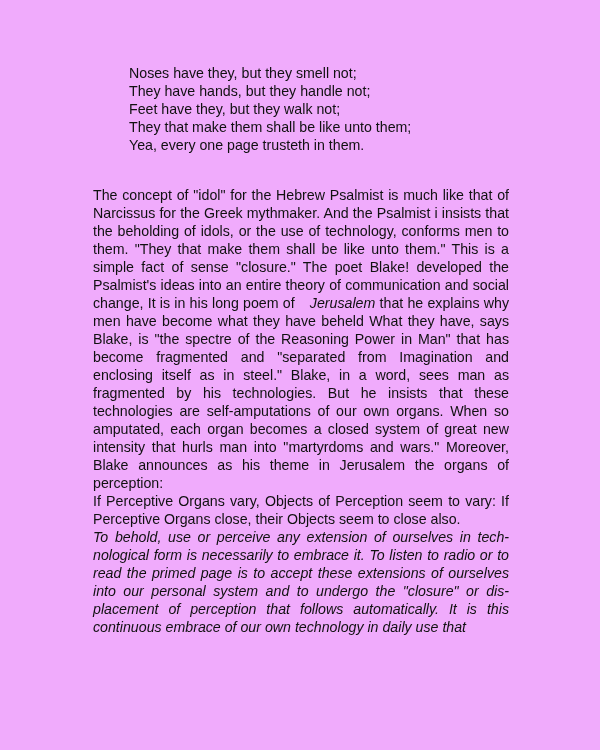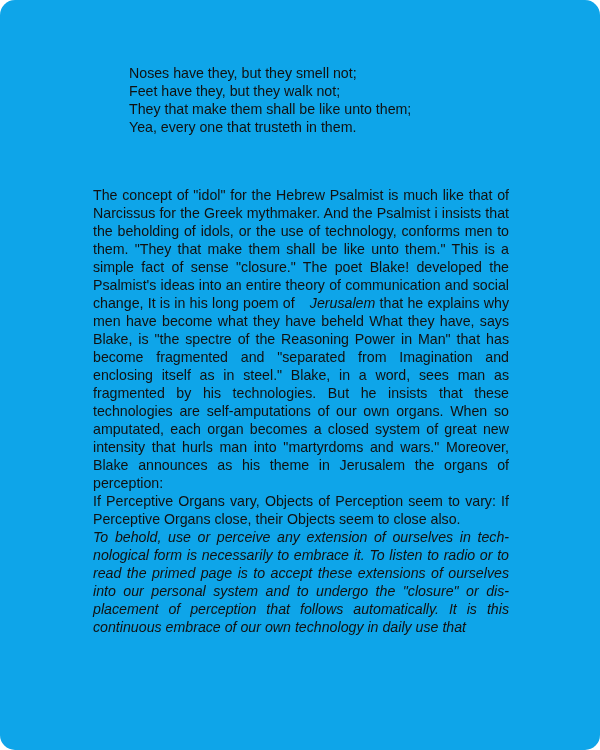--- a/index.html
+++ b/index.html
@@ -12,22 +12,21 @@
       height: 750px;
       overflow: hidden;
       position: relative;
       color: #111111;
       font-family: "Liberation Sans", sans-serif;
     }
     .page {
       position: absolute;
       left: 0; top: 0;
       width: 600px; height: 750px;
-      background: #0ea5e9;
-      border-radius: 15px;
+      background: #f0abfc;
     }
     .poem {
       position: absolute;
       left: 129px;
       top: 64px;
       width: 400px;
       font-size: 14.2px;
       line-height: 18px;
     }
     .poem-line {
@@ -53,23 +52,24 @@
     }
     em { font-style: italic; margin-left: 11px; }
   </style>
 </head>
 <body>
 
 <div class="page">
 
   <div class="poem">
     <span class="poem-line">Noses have they, but they smell not;</span>
+    <span class="poem-line">They have hands, but they handle not;</span>
     <span class="poem-line">Feet have they, but they walk not;</span>
     <span class="poem-line">They that make them shall be like unto them;</span>
-    <span class="poem-line">Yea, every one that trusteth in them.</span>
+    <span class="poem-line">Yea, every one page trusteth in them.</span>
   </div>
 
   <div class="prose">
     <p class="para"><span>The concept of "idol" for the Hebrew Psalmist is much like that of Narcissus for the Greek mythmaker. And the Psalmist i insists that the beholding of idols, or the use of technology, conforms men to them. "They that make them shall be like unto them." This is a simple fact of sense "closure." The poet Blake! developed the Psalmist's ideas into an entire theory of communication and social change, It is in his long poem of </span><em>Jerusalem</em><span> that he explains why men have become what they have beheld What they have, says Blake, is "the spectre of the Reasoning Power in Man" that has become fragmented and "separated from Imagination and enclosing itself as in steel." Blake, in a word, sees man as fragmented by his technologies. But he insists that these technologies are self-amputations of our own organs. When so amputated, each organ becomes a closed system of great new intensity that hurls man into "martyrdoms and wars." Moreover, Blake announces as his theme in Jerusalem the organs of perception:</span></p>
     <p class="para">If Perceptive Organs vary, Objects of Perception seem to vary: If Perceptive Organs close, their Objects seem to close also.</p>
     <p class="para last">To behold, use or perceive any extension of ourselves in tech-nological form is necessarily to embrace it. To listen to radio or to read the primed page is to accept these extensions of ourselves into our personal system and to undergo the "closure" or dis-placement of perception that follows automatically. It is this continuous embrace of our own technology in daily use that</p>
   </div>
 
 </div>
 

